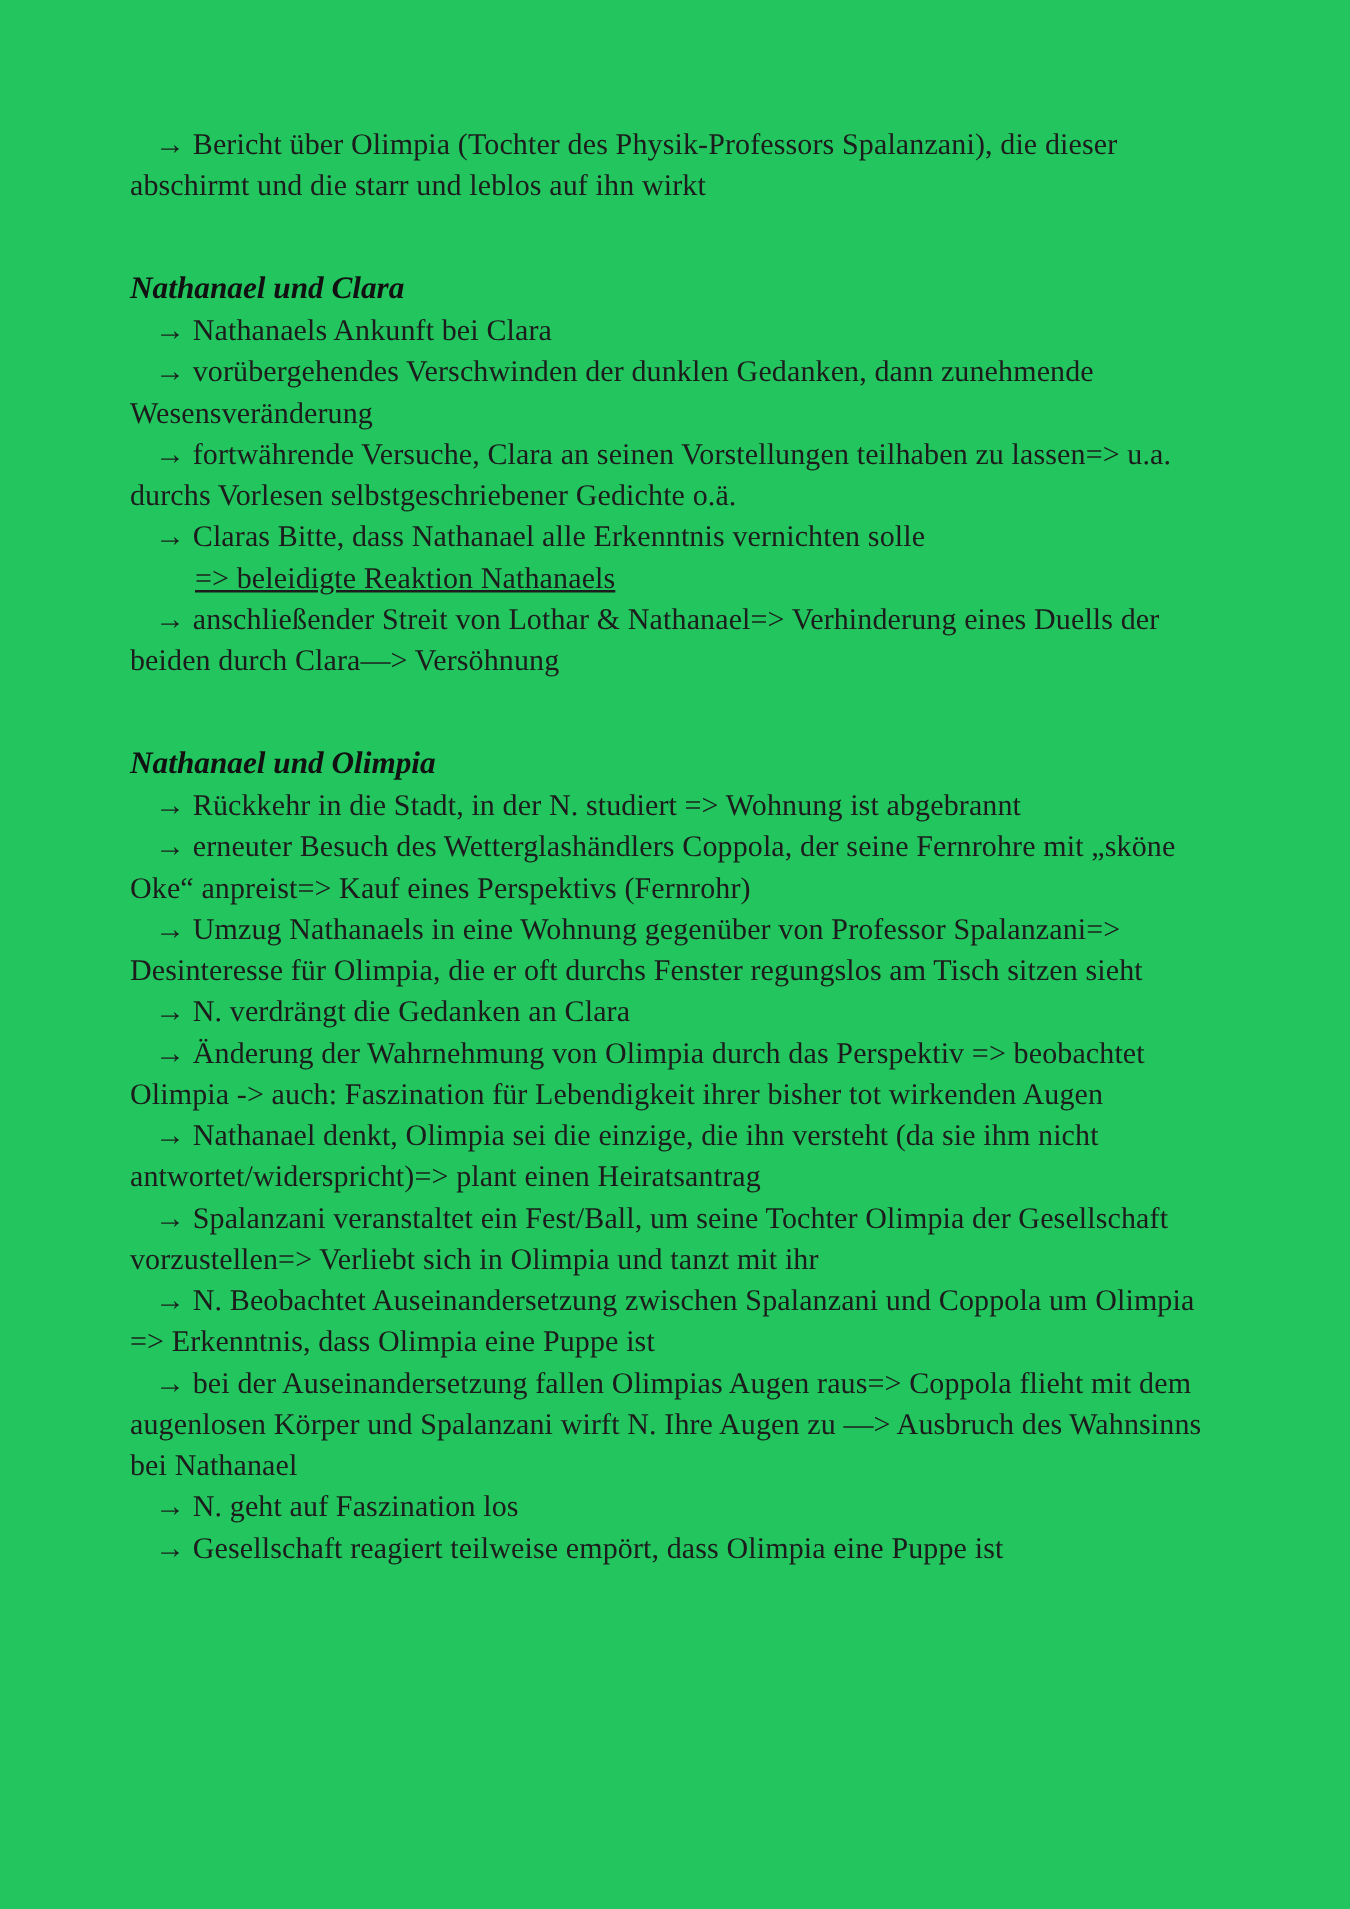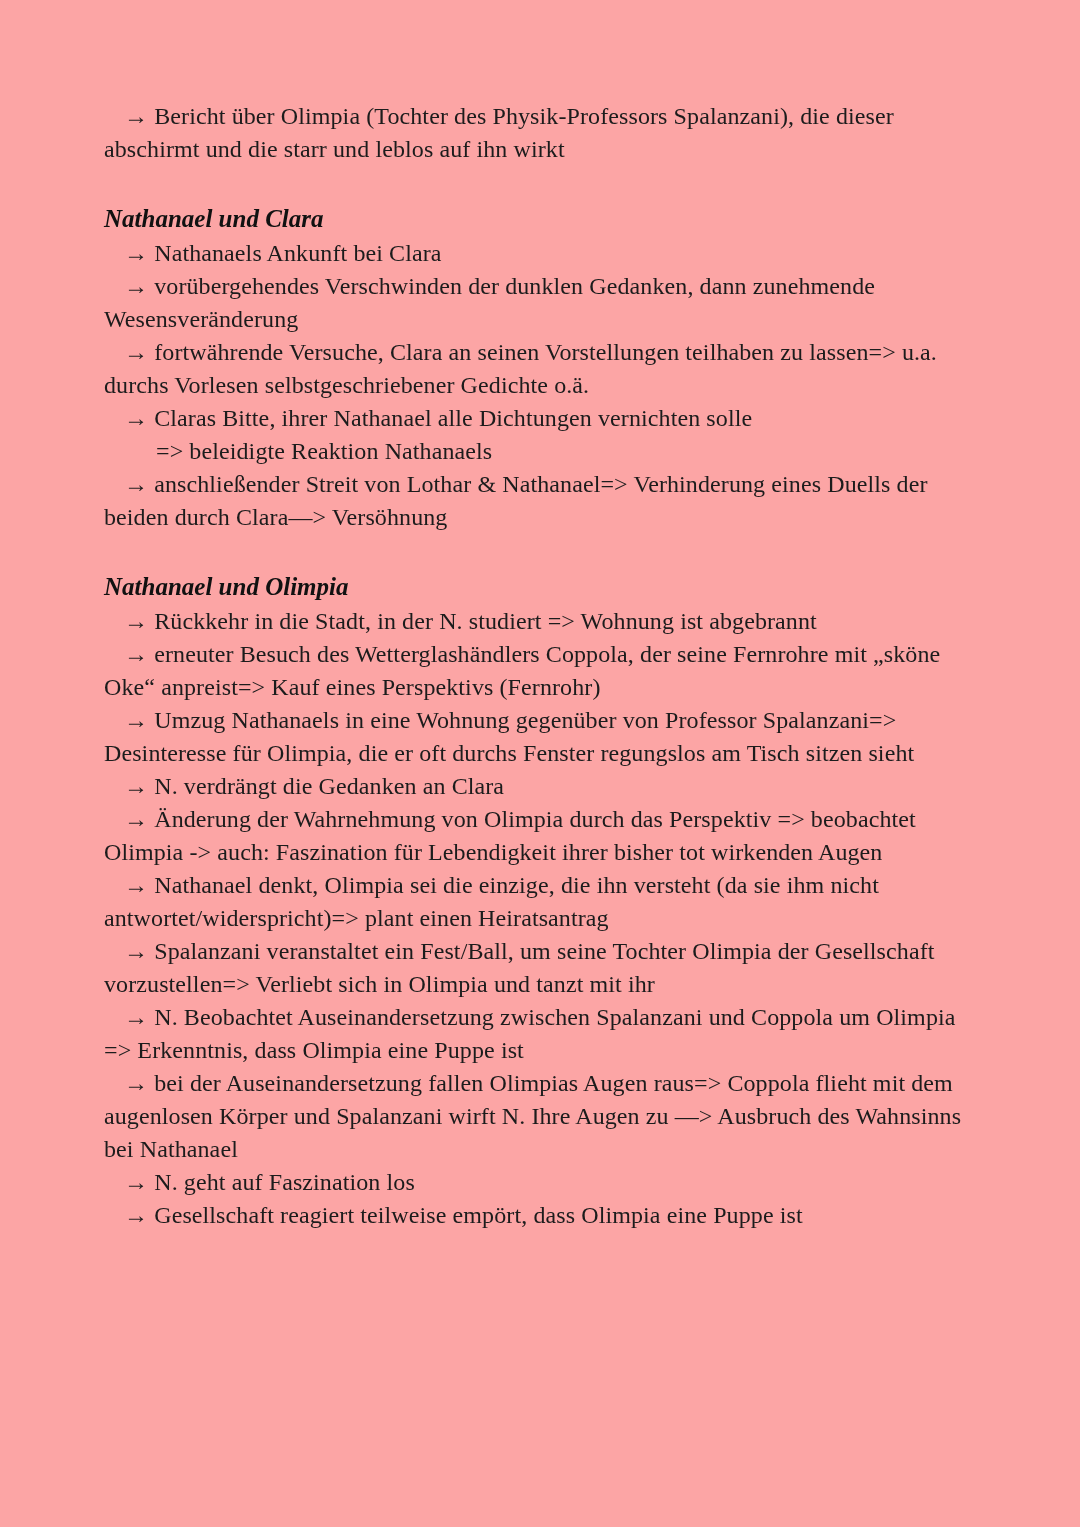--- a/index.html
+++ b/index.html
@@ -12,35 +12,36 @@
     height: 1527px;
     overflow: hidden;
     font-family: "Liberation Serif", "DejaVu Serif", serif;
     color: #1c1c1c;
   }
   .page {
     box-sizing: border-box;
     width: 1080px;
     height: 1527px;
     padding: 100px 108px 40px 104px;
-    background: #fca5a5;
+    background: #22c55e;
   }
   .item, .intro {
     margin: 0;
     font-size: 24px;
     line-height: 33px;
     text-indent: 20px;
     letter-spacing: 0.1px;
   }
   .item.sub {
     margin-left: 52px;
     text-indent: 0;
+    text-decoration: underline;
   }
   .section {
-    margin-top: 36px;
+    margin-top: 48px;
   }
   .section-title {
     margin: 0 0 1px 0;
     font-size: 25px;
     line-height: 34px;
     font-weight: bold;
     font-style: italic;
     color: #111111;
   }
 </style>
@@ -49,21 +50,21 @@
 
 <div class="page">
 
   <p class="intro">→ Bericht über Olimpia (Tochter des Physik-Professors Spalanzani), die dieser abschirmt und die starr und leblos auf ihn wirkt</p>
 
   <div class="section">
     <h2 class="section-title">Nathanael und Clara</h2>
     <p class="item">→ Nathanaels Ankunft bei Clara</p>
     <p class="item">→ vorübergehendes Verschwinden der dunklen Gedanken, dann zunehmende Wesensveränderung</p>
     <p class="item">→ fortwährende Versuche, Clara an seinen Vorstellungen teilhaben zu lassen=&gt; u.a. durchs Vorlesen selbstgeschriebener Gedichte o.ä.</p>
-    <p class="item">→ Claras Bitte, ihrer Nathanael alle Dichtungen vernichten solle</p>
+    <p class="item">→ Claras Bitte, dass Nathanael alle Erkenntnis vernichten solle</p>
     <p class="item sub">=&gt; beleidigte Reaktion Nathanaels</p>
     <p class="item">→ anschließender Streit von Lothar &amp; Nathanael=&gt; Verhinderung eines Duells der beiden durch Clara—&gt; Versöhnung</p>
   </div>
 
   <div class="section">
     <h2 class="section-title">Nathanael und Olimpia</h2>
     <p class="item">→ Rückkehr in die Stadt, in der N. studiert =&gt; Wohnung ist abgebrannt</p>
     <p class="item">→ erneuter Besuch des Wetterglashändlers Coppola, der seine Fernrohre mit „sköne Oke“ anpreist=&gt; Kauf eines Perspektivs (Fernrohr)</p>
     <p class="item">→ Umzug Nathanaels in eine Wohnung gegenüber von Professor Spalanzani=&gt; Desinteresse für Olimpia, die er oft durchs Fenster regungslos am Tisch sitzen sieht</p>
     <p class="item">→ N. verdrängt die Gedanken an Clara</p>

